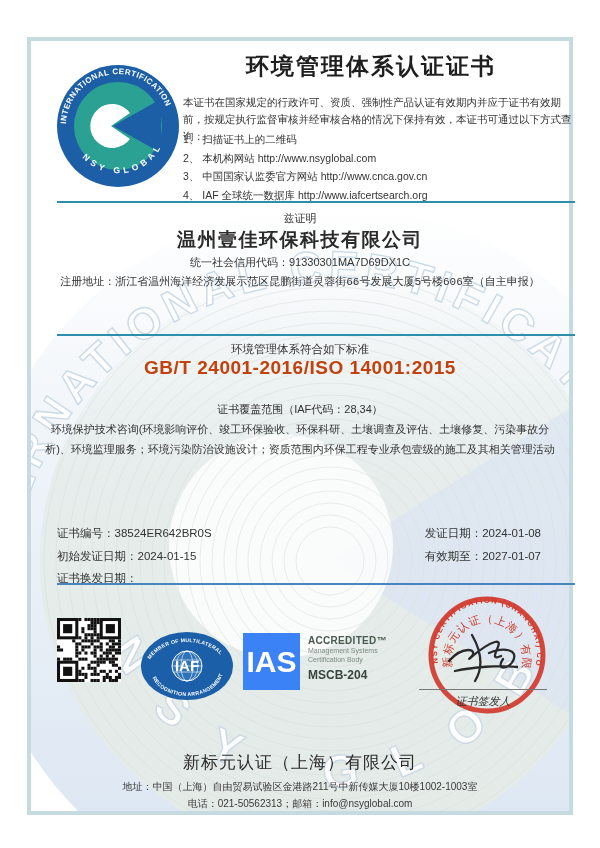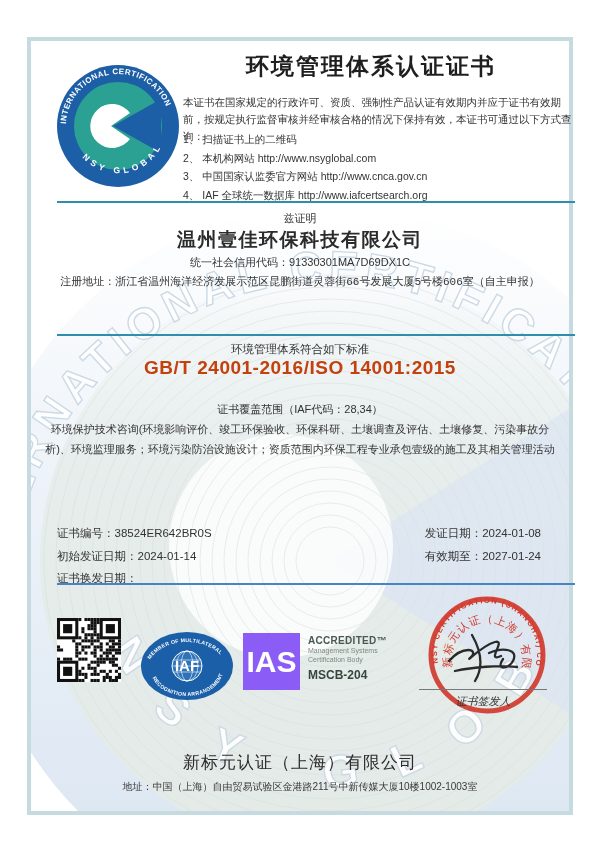--- a/index.html
+++ b/index.html
@@ -28,21 +28,21 @@
   .std-intro { top:301px; font-size:11.5px; }
   .standard { top:316px; font-size:19px; font-weight:bold; color:#c2410c; letter-spacing:.5px; }
   .scope-label { top:361px; font-size:11px; }
   .scope { top:379px; left:13px; width:512px; font-size:11px; line-height:19.5px; text-align:center; }
   .details-left { left:26px; top:481px; font-size:11.5px; }
   .details-left div, .details-right div { line-height:22.5px; }
   .details-right { right:28px; top:481px; font-size:11.5px; text-align:left; }
   .qr { left:26px; top:577px; }
   .iaf { left:108px; top:589px; }
   .ias { left:212px; top:592px; display:flex; align-items:flex-start; }
-  .ias-box { width:57px; height:57px; background:#8b5cf6; color:#fff; display:flex;
+  .ias-box { width:57px; height:57px; background:#3b82f6; color:#fff; display:flex;
              align-items:center; justify-content:center; font-size:30px; font-weight:bold; }
   .ias-txt { margin-left:8px; padding-top:2px; }
   .ias-acc { font-size:10px; font-weight:bold; color:#4a5a50; letter-spacing:.3px; }
   .ias-sub { font-size:7px; color:#7d8a80; line-height:9px; }
   .ias-code { margin-top:4px; font-size:12px; font-weight:bold; color:#37453c; }
   .seal { left:394px; top:552px; }
   .sign-line { left:388px; top:648px; width:128px; border-top:1px solid #777; }
   .sign-label { left:388px; top:653px; width:128px; text-align:center; font-size:11px; color:#333;font-style:italic; }
   .f-company { top:710px; font-size:17px; color:#2b2b2b; letter-spacing:1px; font-weight:500; }
   .f-addr { top:739px; font-size:10px; color:#3a3a3a; }
@@ -142,26 +142,26 @@
 
     <div class="divider div2"></div>
 
     <div class="center std-intro">环境管理体系符合如下标准</div>
     <div class="center standard">GB/T 24001-2016/ISO 14001:2015</div>
     <div class="center scope-label">证书覆盖范围（IAF代码：28,34）</div>
     <div class="scope">环境保护技术咨询(环境影响评价、竣工环保验收、环保科研、土壤调查及评估、土壤修复、污染事故分析)、环境监理服务；环境污染防治设施设计；资质范围内环保工程专业承包壹级的施工及其相关管理活动</div>
 
     <div class="details-left">
       <div>证书编号：38524ER642BR0S</div>
-      <div>初始发证日期：2024-01-14</div>
+      <div>初始发证日期：2024-01-15</div>
       <div>证书换发日期：</div>
     </div>
     <div class="details-right">
       <div>发证日期：2024-01-08</div>
-      <div>有效期至：2027-01-24</div>
+      <div>有效期至：2027-01-07</div>
     </div>
 
     <div class="divider div3"></div>
 
     <svg class="qr" id="qr-svg" width="64" height="64" viewBox="0 0 63 63">
         <rect x="0" y="0" width="63" height="63" fill="#ffffff"></rect>
         <rect x="0" y="0" width="21" height="21" fill="#111"></rect>
         <rect x="3" y="3" width="15" height="15" fill="#fff"></rect>
         <rect x="6" y="6" width="9" height="9" fill="#111"></rect>
         <rect x="42" y="0" width="21" height="21" fill="#111"></rect>
@@ -348,14 +348,15 @@
       <circle cx="62" cy="62" r="56" fill="none" stroke="#d13a2c" stroke-width="5" opacity="0.92"></circle>
       <text class="seal-ring"><textPath href="#sealRing" startOffset="4">NSY CERTIFICATION (SHANGHAI) CO.,LTD</textPath></text>
       <text class="seal-cn"><textPath href="#sealCn" startOffset="6">新标元认证（上海）有限公司</textPath></text>
       <path d="M 24 68 C 38 52 54 56 46 64 C 38 72 58 52 70 49 C 82 46 60 70 76 63 M 47 42 C 55 56 60 72 50 88 M 64 60 C 78 54 94 56 88 68 C 84 76 70 78 78 66 M 30 78 C 48 74 74 72 92 74" stroke="#151515" stroke-width="2.3" fill="none" stroke-linecap="round" opacity="0.9"></path>
     </svg>
     <div class="sign-line"></div>
     <div class="sign-label">证书签发人</div>
 
     <div class="center f-company">新标元认证（上海）有限公司</div>
     <div class="center f-addr">地址：中国（上海）自由贸易试验区金港路211号中新传媒大厦10楼1002-1003室</div>
+    <div class="center f-contact">电话：021-50562313；邮箱：info@nsyglobal.com</div>
   </div>
 </div>
 
 </body></html>

